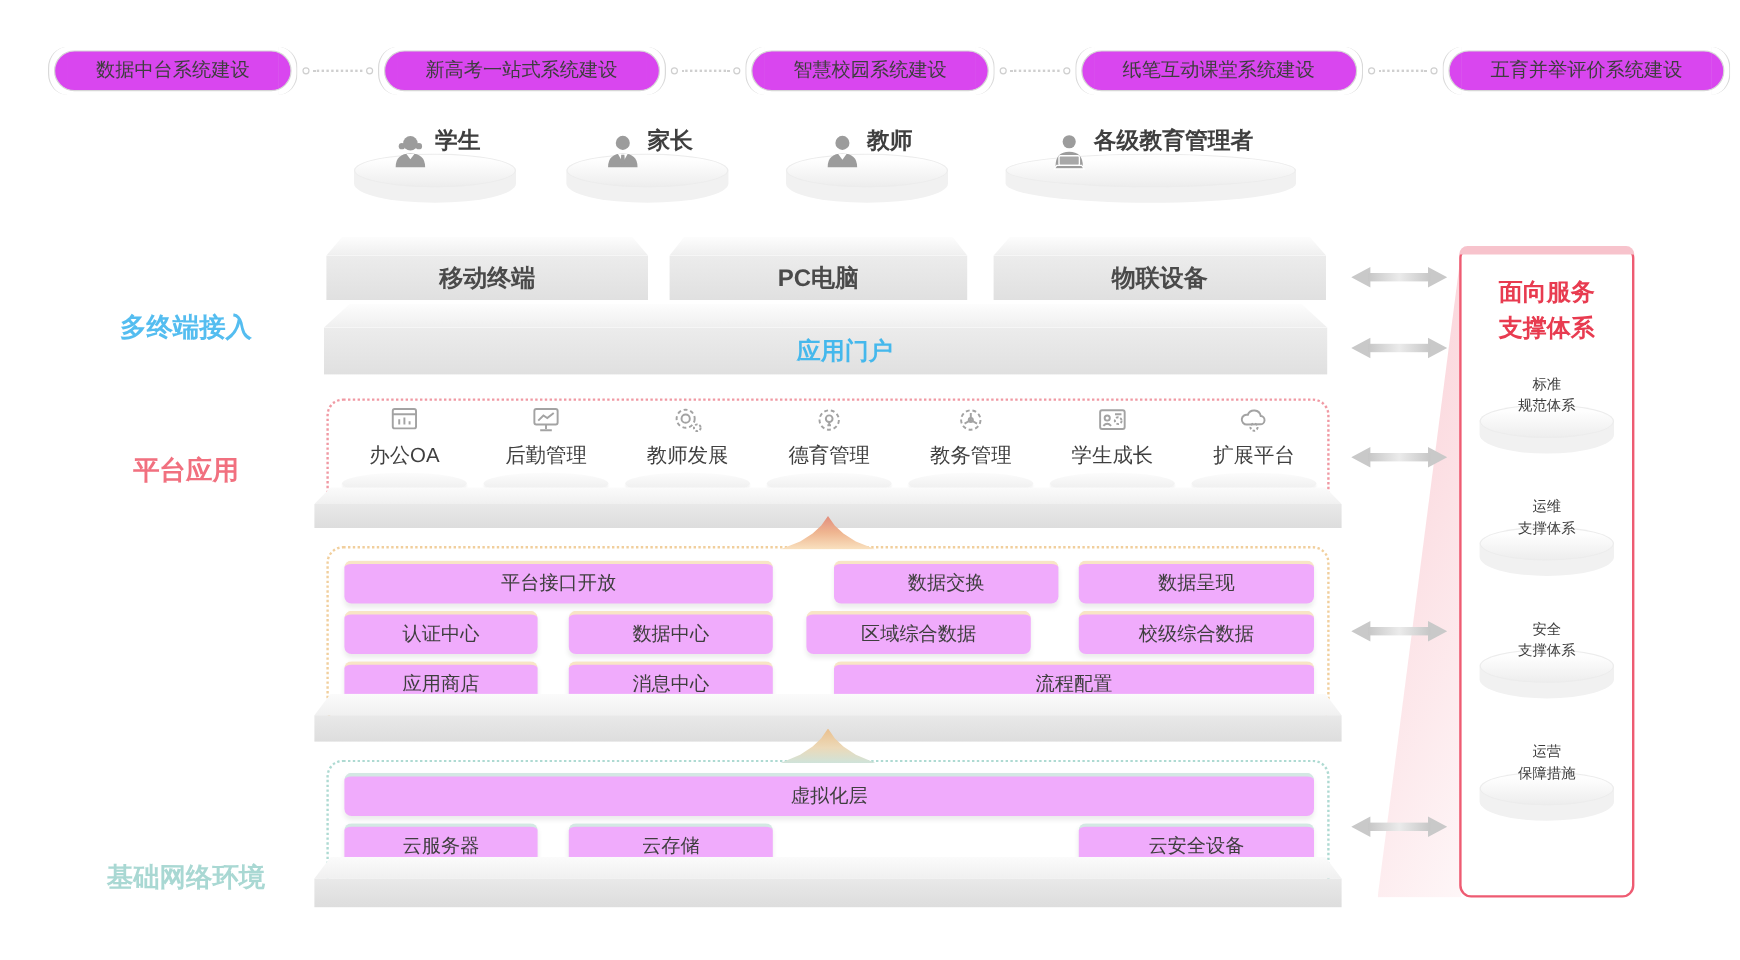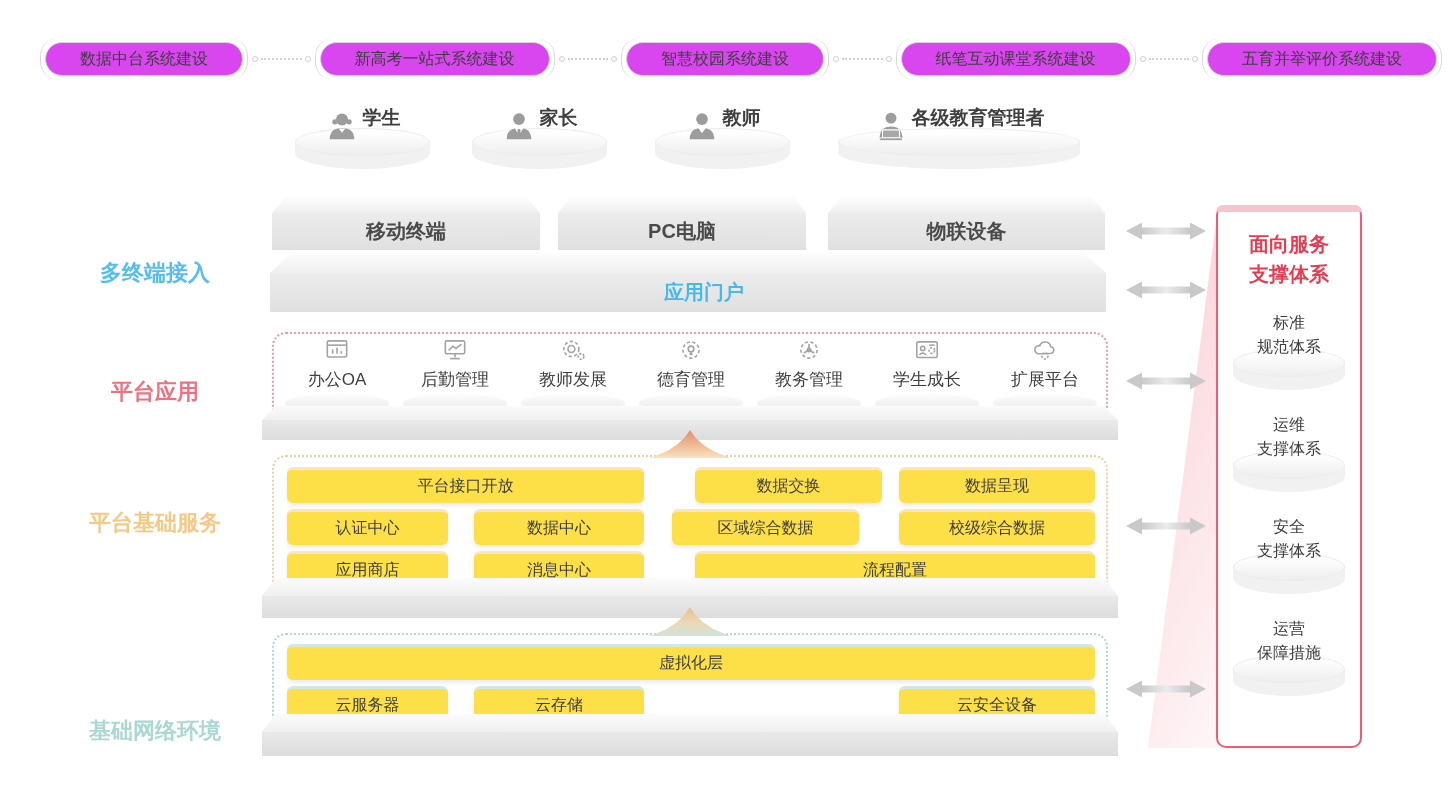--- a/index.html
+++ b/index.html
@@ -56,21 +56,21 @@
   
   .app-strip { position:absolute; left:282px; top:337px; width:818px; display:flex; justify-content:space-between; z-index:2; }
   .app-item { width:110px; display:flex; flex-direction:column; align-items:center; }
   .app-icon { width:28px; height:26px; }
   .app-icon svg { display:block; }
   .app-label { margin-top:5px; font-size:17px; color:#3f3f3f; white-space:nowrap; }
   .app-pad { margin-top:3px; width:104px; height:18px; border-radius:50%;
              background:linear-gradient(180deg,#fcfcfc,#ebebeb); box-shadow:0 2px 2px rgba(0,0,0,.05); }
 
   
-  .sbox { position:absolute; height:36px; background:#fde047; border-radius:6px; z-index:2;
+  .sbox { position:absolute; height:36px; background:#f0abfc; border-radius:6px; z-index:2;
           border-top:3px solid #f8e5c6; box-shadow:0 3px 4px rgba(0,0,0,.08);
           display:flex; align-items:center; justify-content:center; font-size:16px; color:#3e3e3e; white-space:nowrap; }
   .sbox.teal { border-top-color:#d3e8e3; }
 
   
   .uparrow { position:absolute; z-index:3; width:80px; left:650px;
              clip-path:polygon(50% 0,57% 28%,66% 52%,79% 76%,100% 100%,0 100%,21% 76%,34% 52%,43% 28%); }
   .uparrow.a1 { top:430px; height:28px; background:linear-gradient(180deg,#e28d7c 0%,#efb691 50%,#f9e2c0 100%); }
   .uparrow.a2 { top:607px; height:29px; background:linear-gradient(180deg,#eabf8d 0%,#ecd9b8 55%,#cfe3da 100%); }
 
@@ -80,21 +80,21 @@
   
   .pink-wedge { position:absolute; left:1148px; top:207px; width:70px; height:541px; z-index:0;
                 clip-path:polygon(100% 0,0 100%,100% 100%);
                 background:linear-gradient(115deg,rgba(246,166,178,.55),rgba(252,226,230,.30)); }
   .panel { position:absolute; left:1216px; top:205px; width:146px; height:543px; background:#fff;
            border:2px solid #ee5b72; border-radius:10px; z-index:3; }
   .panel-cap { position:absolute; top:-2px; left:-2px; right:-2px; height:7px; background:#f7c3cc; border-radius:10px 10px 0 0; }
   .panel-title { margin-top:22px; text-align:center; font-size:20px; font-weight:bold; color:#e83b50;
                  line-height:1.5; white-space:pre-line; }
   .r-item { position:absolute; left:15px; width:112px; text-align:center; }
-  .r-text { position:relative; z-index:2; font-size:16px; color:#3c3c3c; line-height:1.5; white-space:pre-line; }
+  .r-text { position:relative; z-index:2; font-size:12px; color:#3c3c3c; line-height:1.5; white-space:pre-line; }
   .r-item .cyl { margin-top:-10px; height:44px; }
 </style>
 </head>
 <body>
 
 <div class="canvas">
 
   <svg width="0" height="0" style="position:absolute">
     <defs>
       <linearGradient id="arrowGrad" x1="0" y1="0" x2="1" y2="0">
@@ -200,21 +200,20 @@
       <span class="user-label">各级教育管理者</span>
     </div>
     <div class="cyl" style="height:46px;">
         <div class="cyl-top"></div>
         <div class="cyl-body"></div>
       </div>
   </div>
 
   <div class="side-label lbl-terminal" style="top:258px;text-align:center;">多终端接入</div>
   <div class="side-label lbl-apps" style="top:377px;">平台应用</div>
-  <div class="side-label lbl-services" style="top:508px;">平台基础服务</div>
   <div class="side-label lbl-network" style="top:668px;">基础网络环境</div>
 
   <div class="bar" style="left:272px; top:197px; width:268px;">
     <div class="bar-top"></div>
       <div class="bar-face">移动终端</div>
   </div>
   <div class="bar" style="left:558px; top:197px; width:248px;">
     <div class="bar-top"></div>
       <div class="bar-face">PC电脑</div>
   </div>

